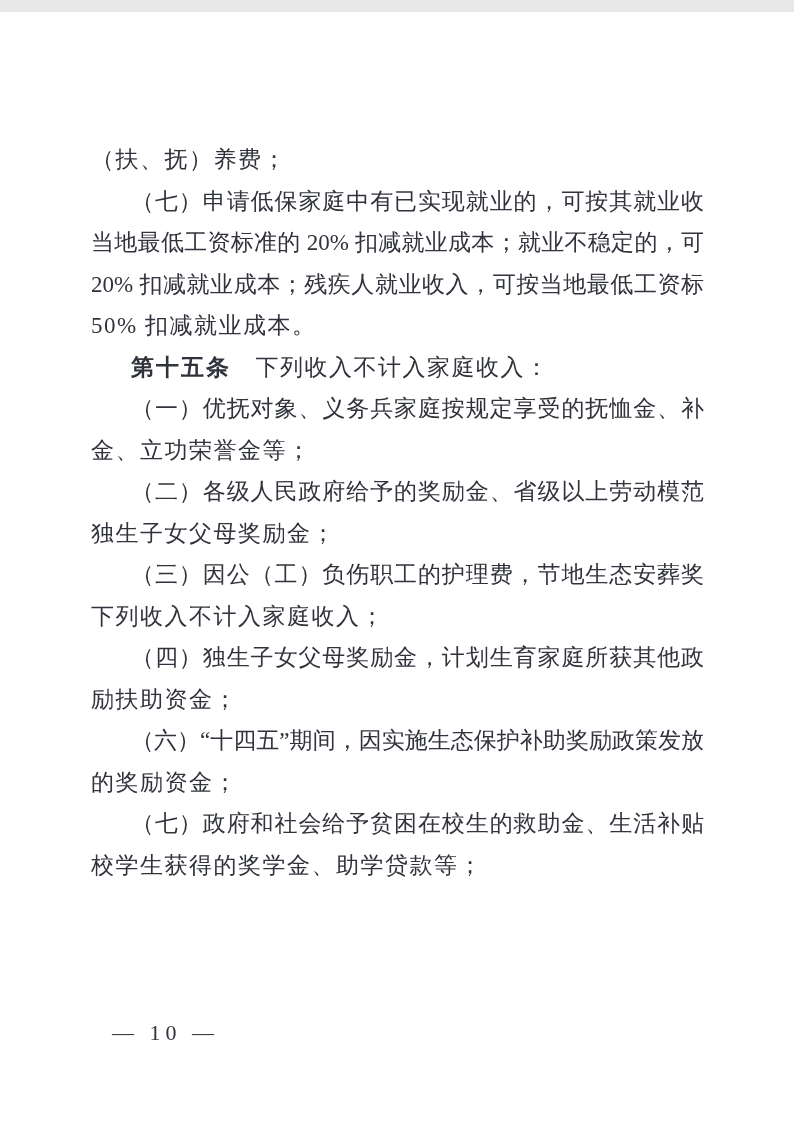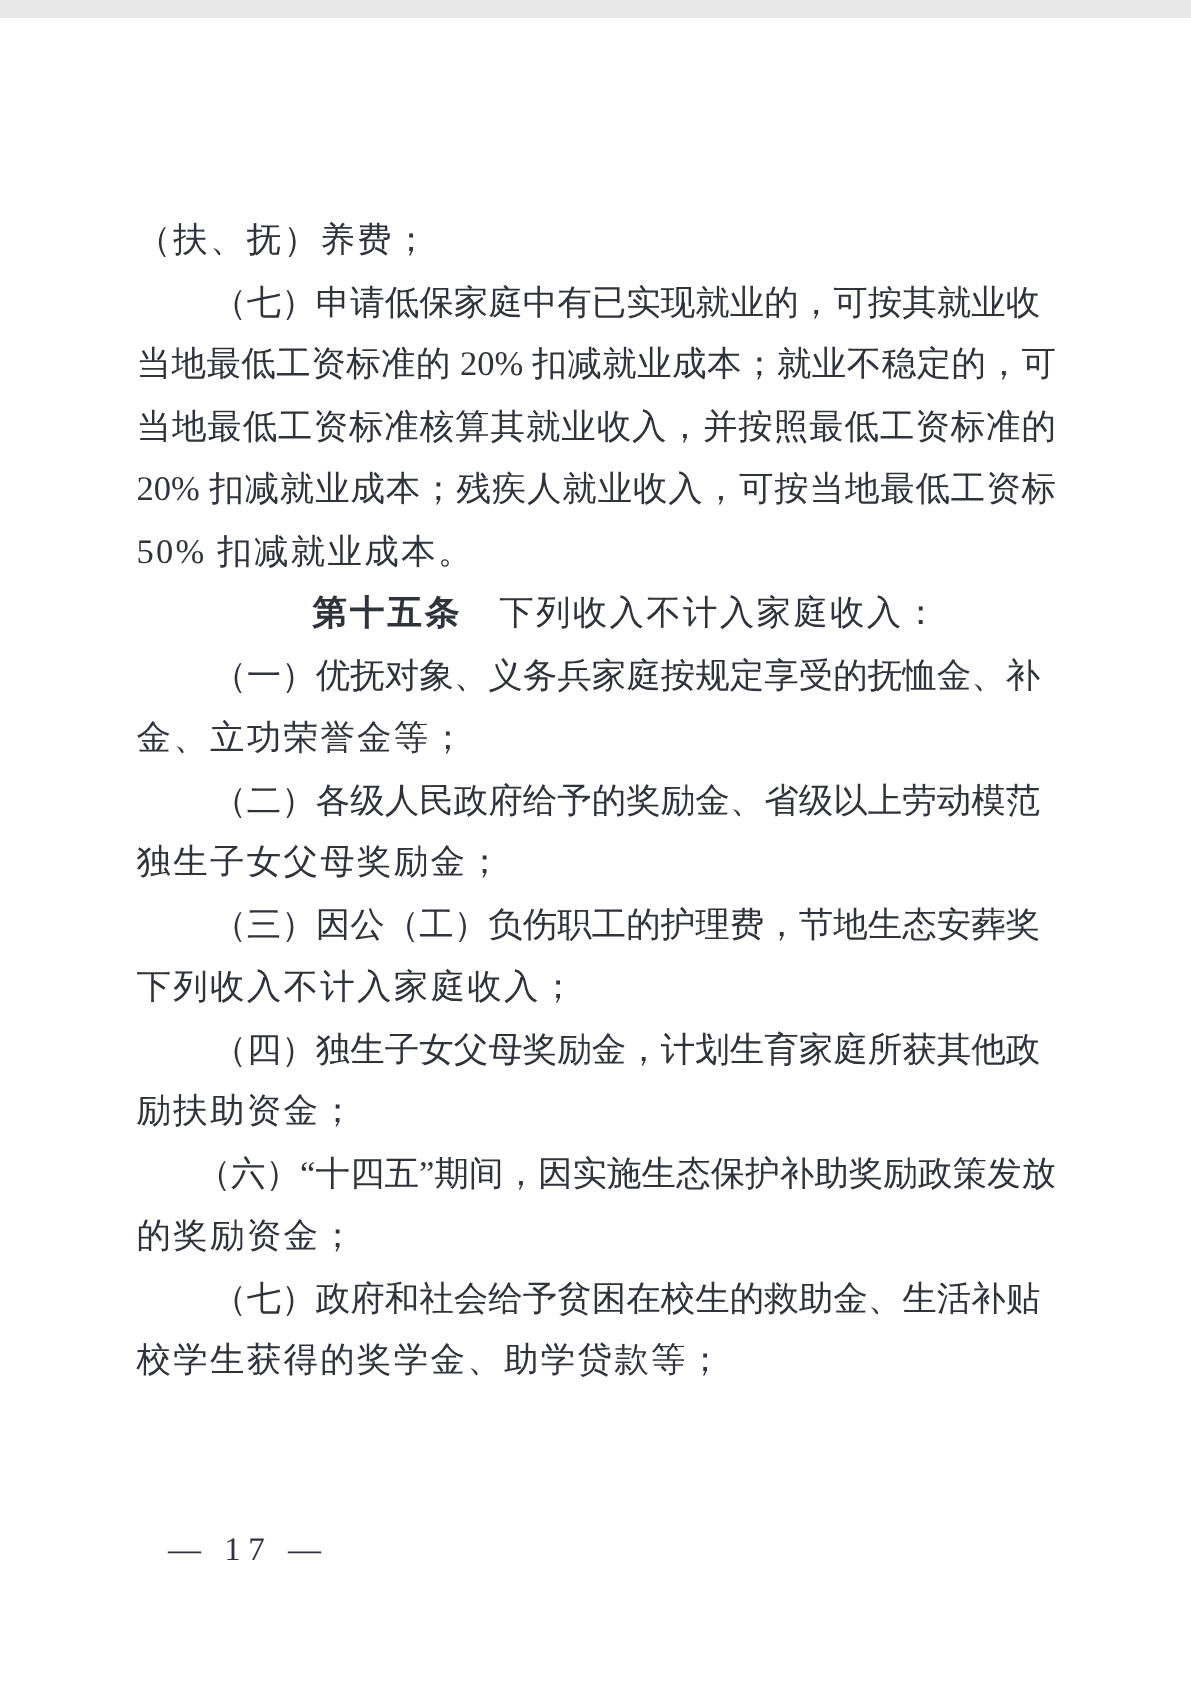--- a/index.html
+++ b/index.html
@@ -33,21 +33,20 @@
   .line.justify {
     white-space: normal;
     letter-spacing: normal;
     text-align: justify;
     text-align-last: justify;
     text-justify: inter-character;
     overflow: hidden;
   }
   .line.indent {
     text-indent: 40px;
-    text-align: center;
   }
   .line .bold-term {
     font-weight: 700;
     letter-spacing: 2px;
   }
   .footer-page-number {
     position: absolute;
     left: 112px;
     top: 1004px;
     height: 34px;
@@ -58,31 +57,30 @@
   }
 </style>
 </head>
 <body>
 
 <div class="page">
   <div class="doc-body">
       <div class="line">（扶、抚）养费；</div>
       <div class="line indent justify">（七）申请低保家庭中有已实现就业的，可按其就业收入或</div>
       <div class="line justify">当地最低工资标准的 20% 扣减就业成本；就业不稳定的，可按</div>
-      <div class="line justify">当地最低工资标准核算其就业收入，并按照最低工资标准的</div>
       <div class="line justify">20% 扣减就业成本；残疾人就业收入，可按当地最低工资标准的</div>
       <div class="line">50% 扣减就业成本。</div>
       <div class="line indent"><span class="bold-term">第十五条</span>　下列收入不计入家庭收入：</div>
       <div class="line indent justify">（一）优抚对象、义务兵家庭按规定享受的抚恤金、补助</div>
       <div class="line">金、立功荣誉金等；</div>
       <div class="line indent justify">（二）各级人民政府给予的奖励金、省级以上劳动模范退休</div>
       <div class="line">独生子女父母奖励金；</div>
       <div class="line indent justify">（三）因公（工）负伤职工的护理费，节地生态安葬奖补资</div>
       <div class="line">下列收入不计入家庭收入；</div>
       <div class="line indent justify">（四）独生子女父母奖励金，计划生育家庭所获其他政府奖</div>
       <div class="line">励扶助资金；</div>
       <div class="line indent justify">（六）“十四五”期间，因实施生态保护补助奖励政策发放</div>
       <div class="line">的奖励资金；</div>
       <div class="line indent justify">（七）政府和社会给予贫困在校生的救助金、生活补贴和在</div>
       <div class="line">校学生获得的奖学金、助学贷款等；</div>
     </div>
-  <div class="footer-page-number">— 17 —</div>
+  <div class="footer-page-number">— 10 —</div>
 </div>
 
 </body></html>

